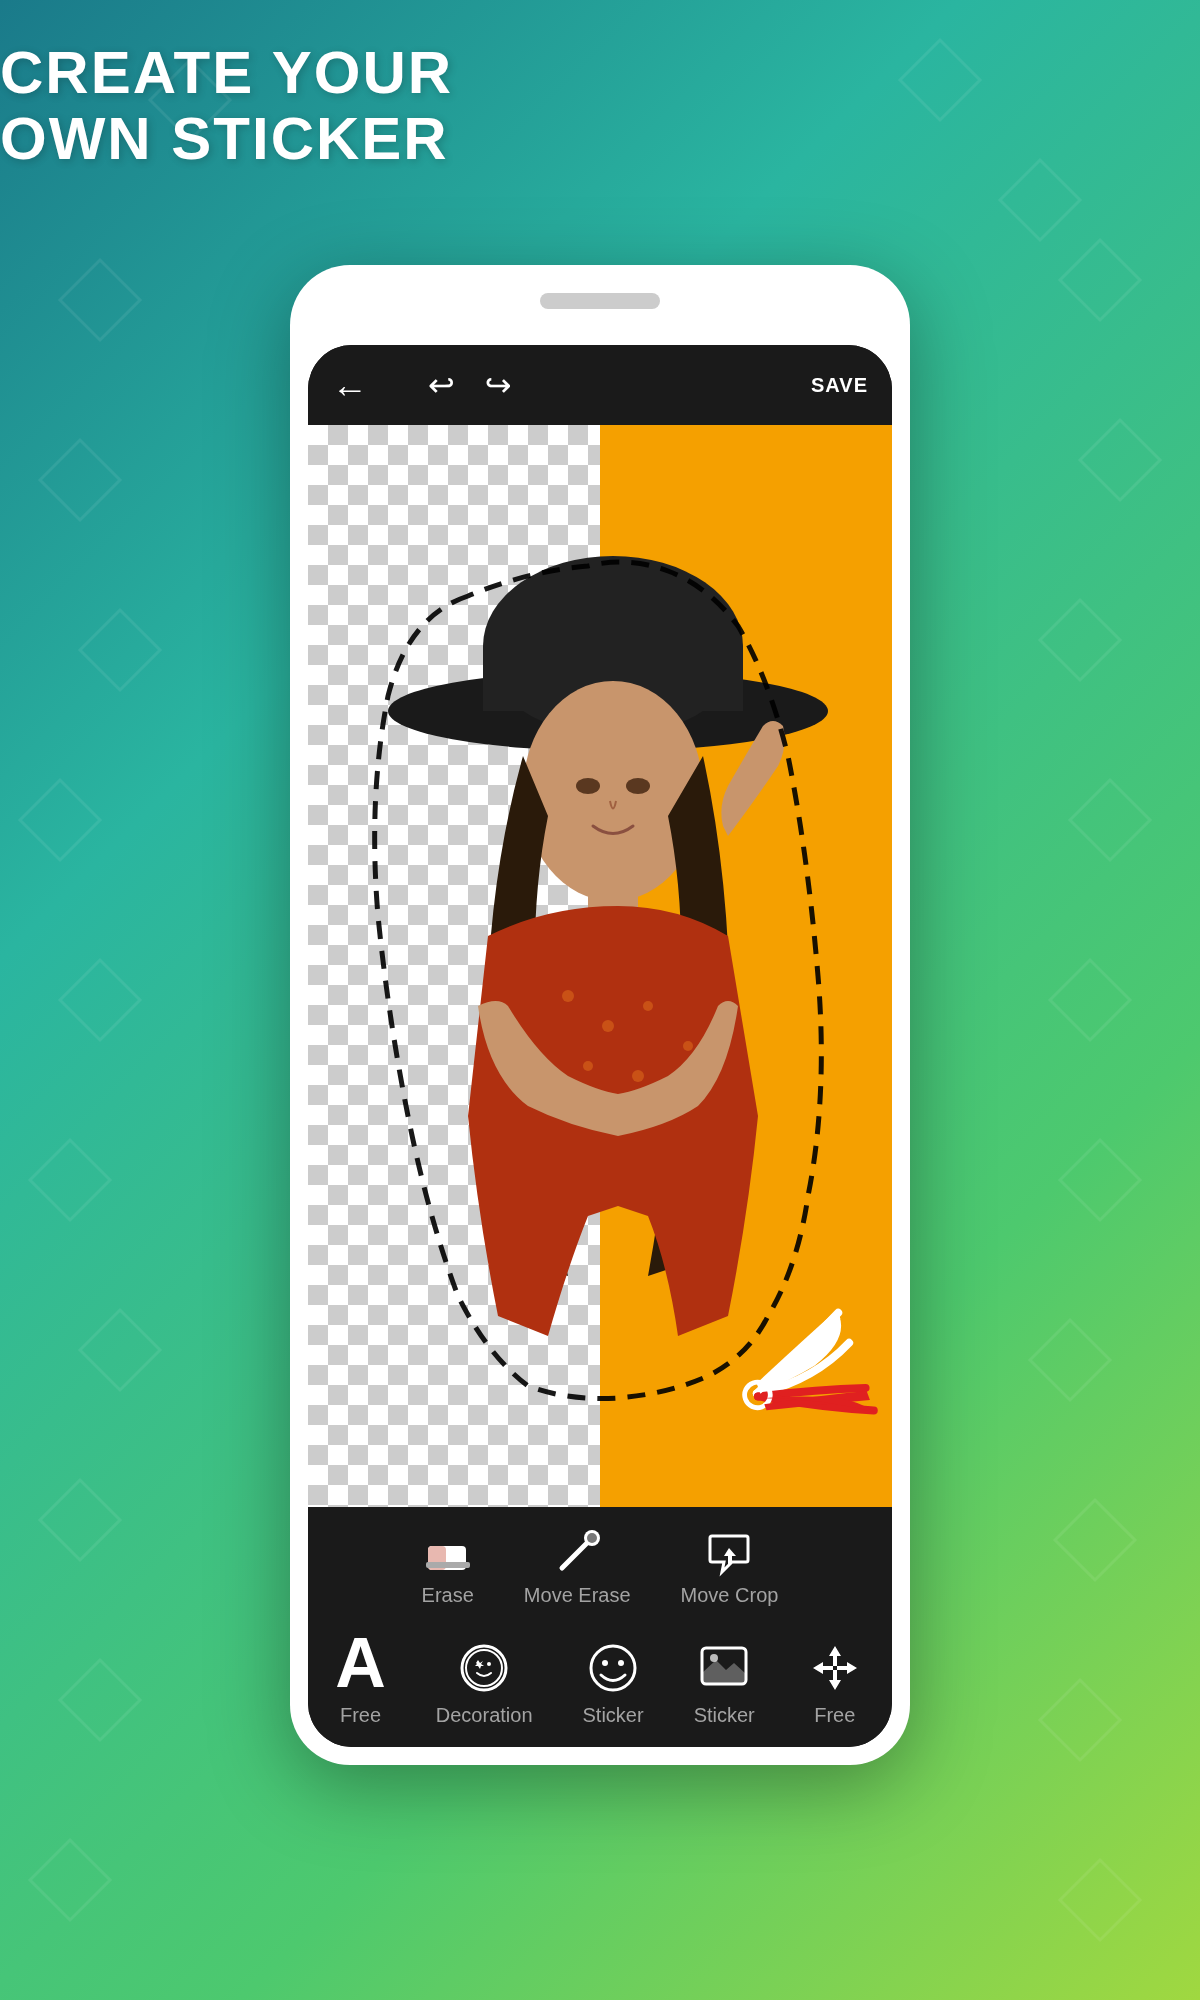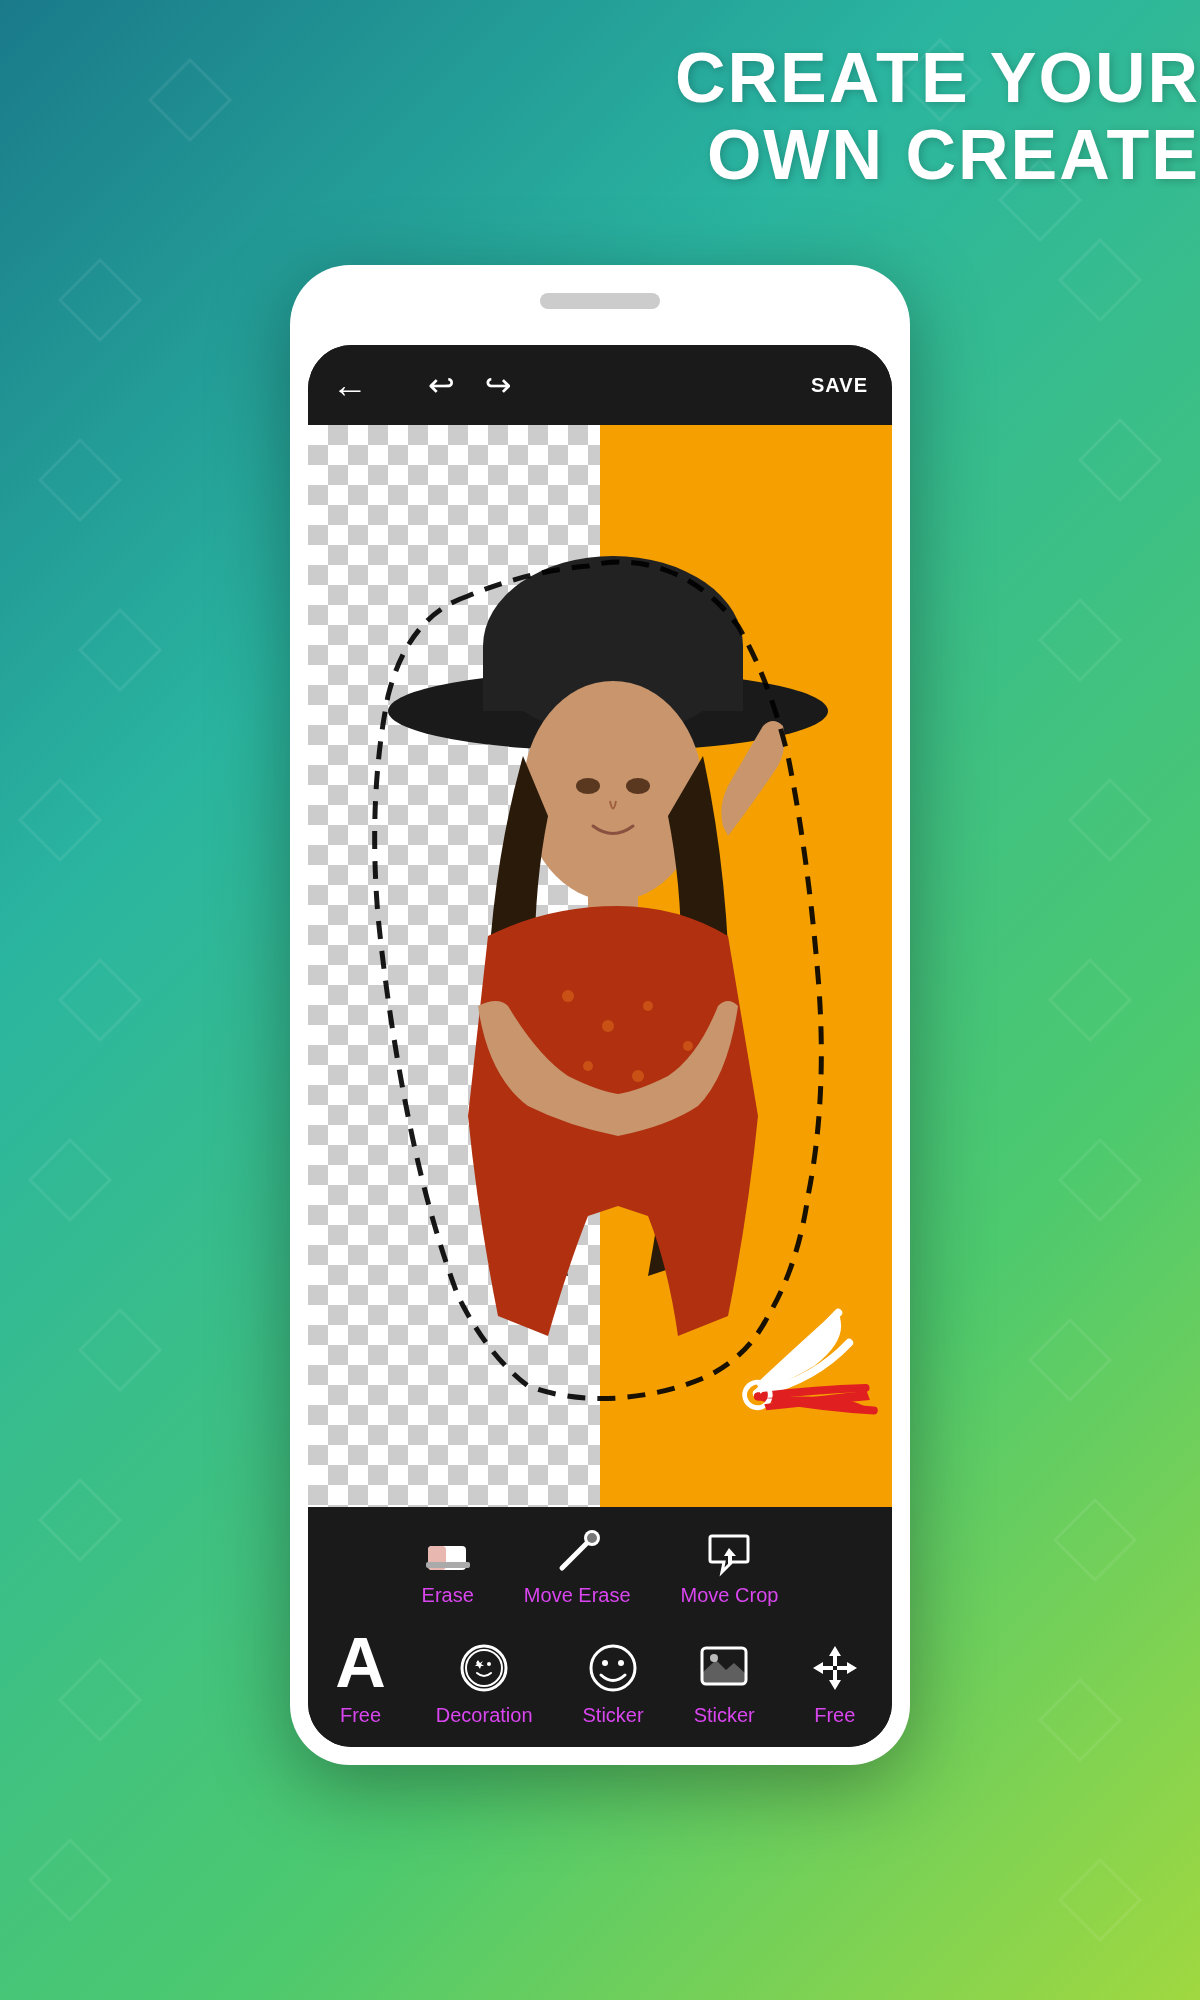--- a/index.html
+++ b/index.html
@@ -25,23 +25,23 @@
       position: absolute;
       top: 0; left: 0;
       width: 100%; height: 100%;
       opacity: 0.15;
     }
 
     .headline {
       position: absolute;
       top: 40px;
       left: 0; right: 0;
-      text-align: right;
+      text-align: left;
       color: white;
-      font-size: 70px;
+      font-size: 60px;
       font-weight: 900;
       line-height: 1.1;
       letter-spacing: 2px;
       text-shadow: 2px 2px 8px rgba(0,0,0,0.2);
       z-index: 10;
     }
 
     
     .phone-frame {
       position: absolute;
@@ -186,21 +186,21 @@
 
     .tool-item {
       display: flex;
       flex-direction: column;
       align-items: center;
       gap: 6px;
       cursor: pointer;
     }
 
     .tool-label {
-      color: #d946ef;
+      color: #a3a3a3;
       font-size: 20px;
       font-family: Arial, sans-serif;
       font-weight: normal;
     }
 
     
     .text-a {
       font-size: 70px;
       font-weight: bold;
       color: white;
@@ -252,21 +252,21 @@
 
       <polygon points="150,100 190,60 230,100 190,140"></polygon>
       <polygon points="900,80 940,40 980,80 940,120"></polygon>
       <polygon points="1000,200 1040,160 1080,200 1040,240"></polygon>
     </g>
   </svg>
 </div>
 
 <div class="headline">
   <div>CREATE YOUR</div>
-  <div>OWN CREATE</div>
+  <div>OWN STICKER</div>
 </div>
 
 <div class="phone-frame">
   <div class="phone-speaker"></div>
   <div class="phone-screen">
 
     <div class="toolbar">
       <span class="toolbar-back">←</span>
       <div class="toolbar-icons">
         <span class="toolbar-icon">↩</span>

